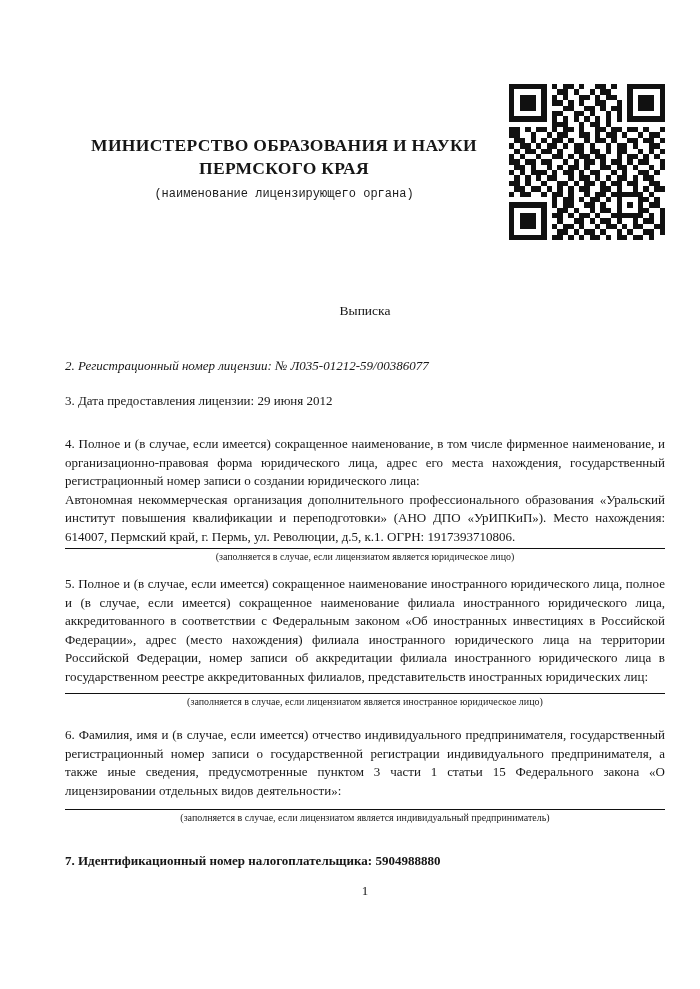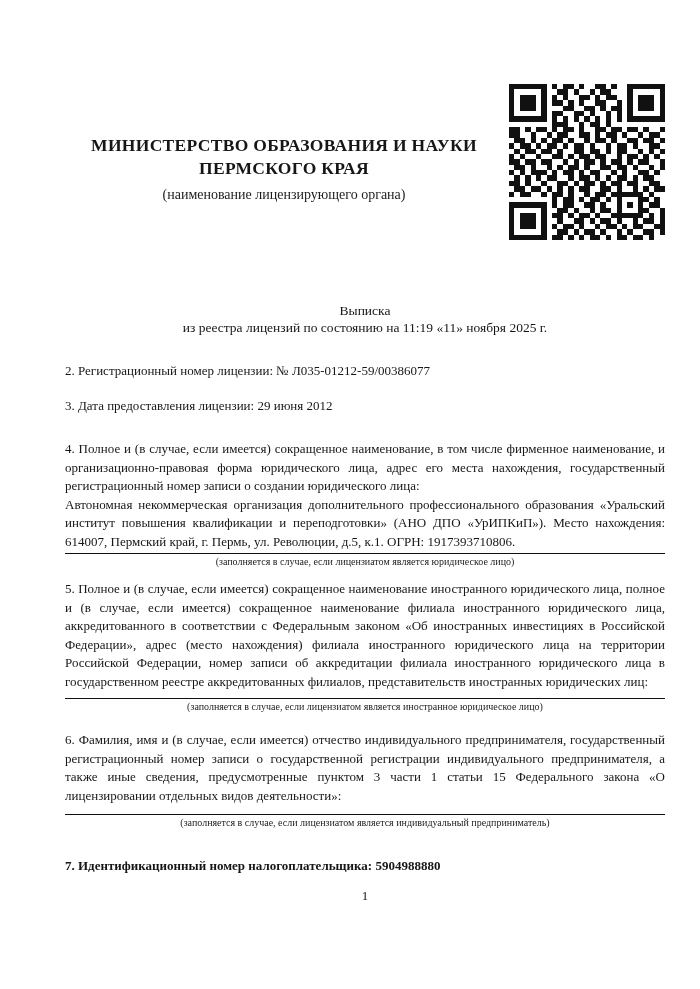--- a/index.html
+++ b/index.html
@@ -25,23 +25,24 @@
     margin-top: 50px;
     text-align: center;
   }
   .ministry-name {
     font-weight: bold;
     font-size: 17.5px;
     line-height: 23px;
     letter-spacing: 0.3px;
   }
   .ministry-caption {
-    font-size: 14px;
+    font-size: 12px;
     margin-top: 7px;
     color: #1c1c1c;
+    font-family: Liberation Mono, monospace;
   }
   .qr {
     width: 156px;
     height: 156px;
     margin-left: auto;
     display: grid;
     grid-template-columns: repeat(29, 1fr);
     grid-template-rows: repeat(29, 1fr);
     background: #ffffff;
     flex: none;
@@ -65,21 +66,21 @@
     text-align: center;
     margin-top: 2px;
     color: #1c1c1c;
   }
   .rule {
     border-top: 1.6px solid #111111;
     height: 0;
     margin-top: 2px;
   }
   .sec1 { margin-top: 33px; }
-  .sec2 { margin-top: 25px; }
+  .sec2 { margin-top: 37px; font-style: italic; }
   .sec3 { margin-top: 15px; }
   .sec4 { margin-top: 25px; }
   .sec5 { margin-top: 12px; }
   .sec5 .rule { margin-top: 7px; }
   .sec6 { margin-top: 18px; }
   .sec6 .rule { margin-top: 9px; }
   .sec7 { margin-top: 27px; font-weight: bold; }
   .page-number {
     margin-top: 12px;
     text-align: center;
@@ -937,21 +938,20 @@
         <div class="qm"></div>
         <div></div>
         <div class="qm"></div>
         <div></div>
         <div></div>
       </div>
   </div>
 
   <div class="doc-title">
     <div>Выписка</div>
-    <div>из реестра лицензий по состоянию на 11:19 «11» ноября 2025 г.</div>
   </div>
 
 
   <div class="sec sec2">
     <div class="line">2. Регистрационный номер лицензии: № Л035-01212-59/00386077</div>
   </div>
 
   <div class="sec sec3">
     <div class="line">3. Дата предоставления лицензии: 29 июня 2012</div>
   </div>

